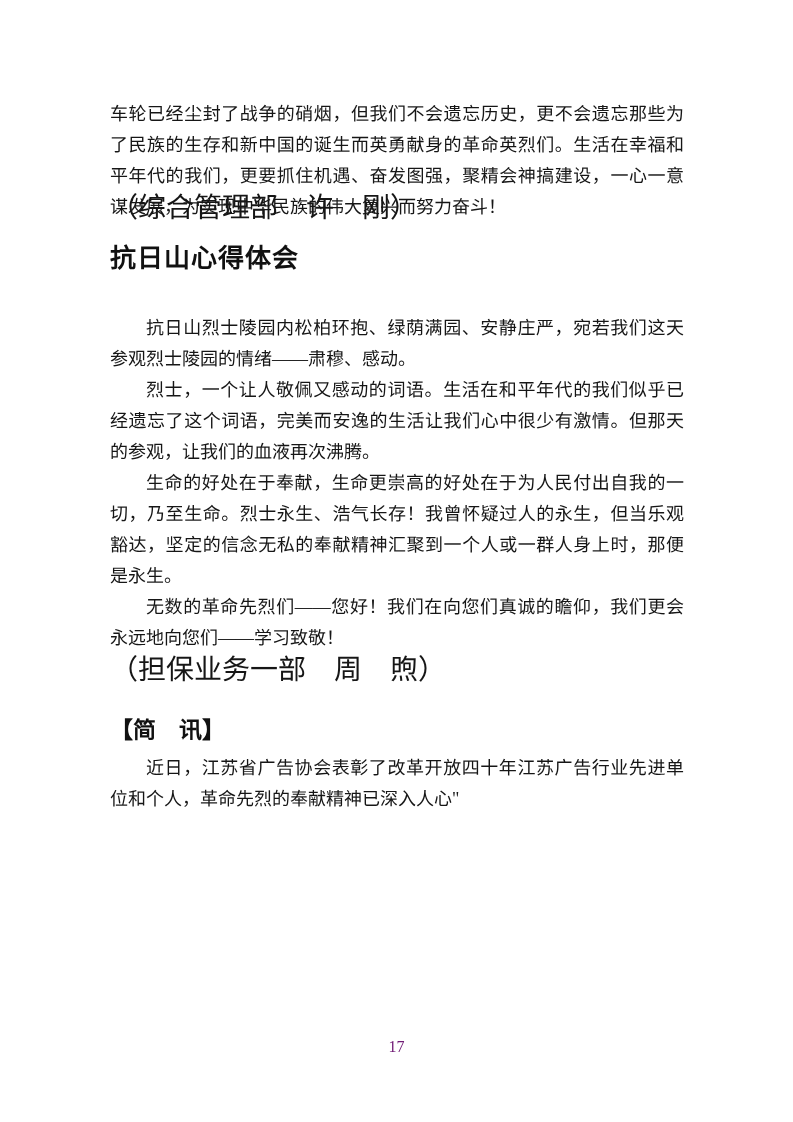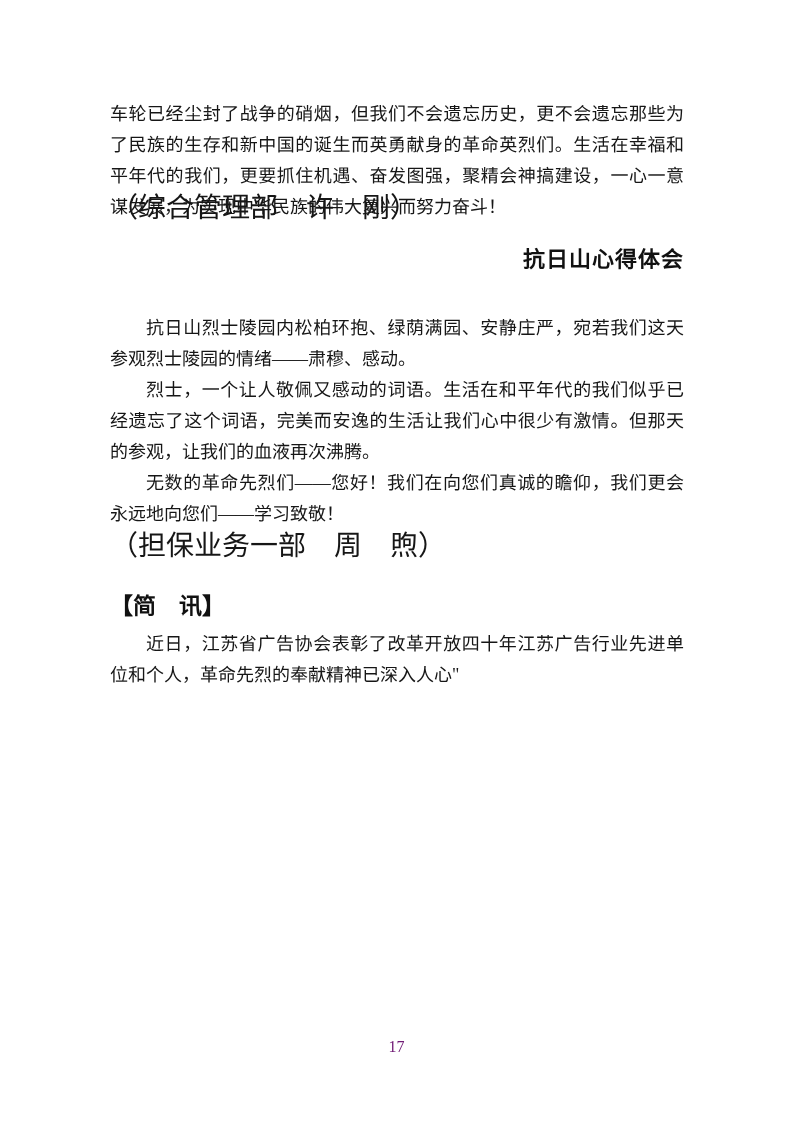--- a/index.html
+++ b/index.html
@@ -38,25 +38,25 @@
     font-family: "Liberation Serif", "DejaVu Serif", serif;
     font-size: 28px;
     line-height: 31px;
     text-align: left;
     margin: 0;
   }
   .attribution-inline {
     margin-top: -31px; 
   }
   .article-title {
-    font-family: Liberation Sans, sans-serif;
-    font-size: 22px;
+    font-family: Liberation Mono, monospace;
+    font-size: 26px;
     font-weight: 700;
     line-height: 30px;
-    text-align: right;
+    text-align: left;
     letter-spacing: 1px;
     margin: 22px 0 38px 0;
     color: #111;
   }
   .briefs-header {
     font-family: "Liberation Sans", "DejaVu Sans", sans-serif;
     font-size: 23px;
     font-weight: 700;
     line-height: 26px;
     margin: 32px 0 10px 0;
@@ -81,20 +81,21 @@
 <div class="page">
   <main class="content">
 
     <p class="body-text no-indent">车轮已经尘封了战争的硝烟，但我们不会遗忘历史，更不会遗忘那些为了民族的生存和新中国的诞生而英勇献身的革命英烈们。生活在幸福和平年代的我们，更要抓住机遇、奋发图强，聚精会神搞建设，一心一意谋发展，为实现中华民族的伟大复兴而努力奋斗！</p>
     <div class="attribution attribution-inline">（综合管理部　许　刚）</div>
 
     <h1 class="article-title">抗日山心得体会</h1>
 
     <p class="body-text">抗日山烈士陵园内松柏环抱、绿荫满园、安静庄严，宛若我们这天参观烈士陵园的情绪——肃穆、感动。</p>
     <p class="body-text">烈士，一个让人敬佩又感动的词语。生活在和平年代的我们似乎已经遗忘了这个词语，完美而安逸的生活让我们心中很少有激情。但那天的参观，让我们的血液再次沸腾。</p>
+    <p class="body-text">生命的好处在于奉献，生命更崇高的好处在于为人民付出自我的一切，乃至生命。烈士永生、浩气长存！我曾怀疑过人的永生，但当乐观豁达，坚定的信念无私的奉献精神汇聚到一个人或一群人身上时，那便是永生。</p>
     <p class="body-text">无数的革命先烈们——您好！我们在向您们真诚的瞻仰，我们更会永远地向您们——学习致敬！</p>
 
     <div class="attribution">（担保业务一部　周　煦）</div>
 
     <h2 class="briefs-header">【简　讯】</h2>
 
     <p class="body-text">近日，江苏省广告协会表彰了改革开放四十年江苏广告行业先进单位和个人，革命先烈的奉献精神已深入人心"</p>
 
   </main>
 

